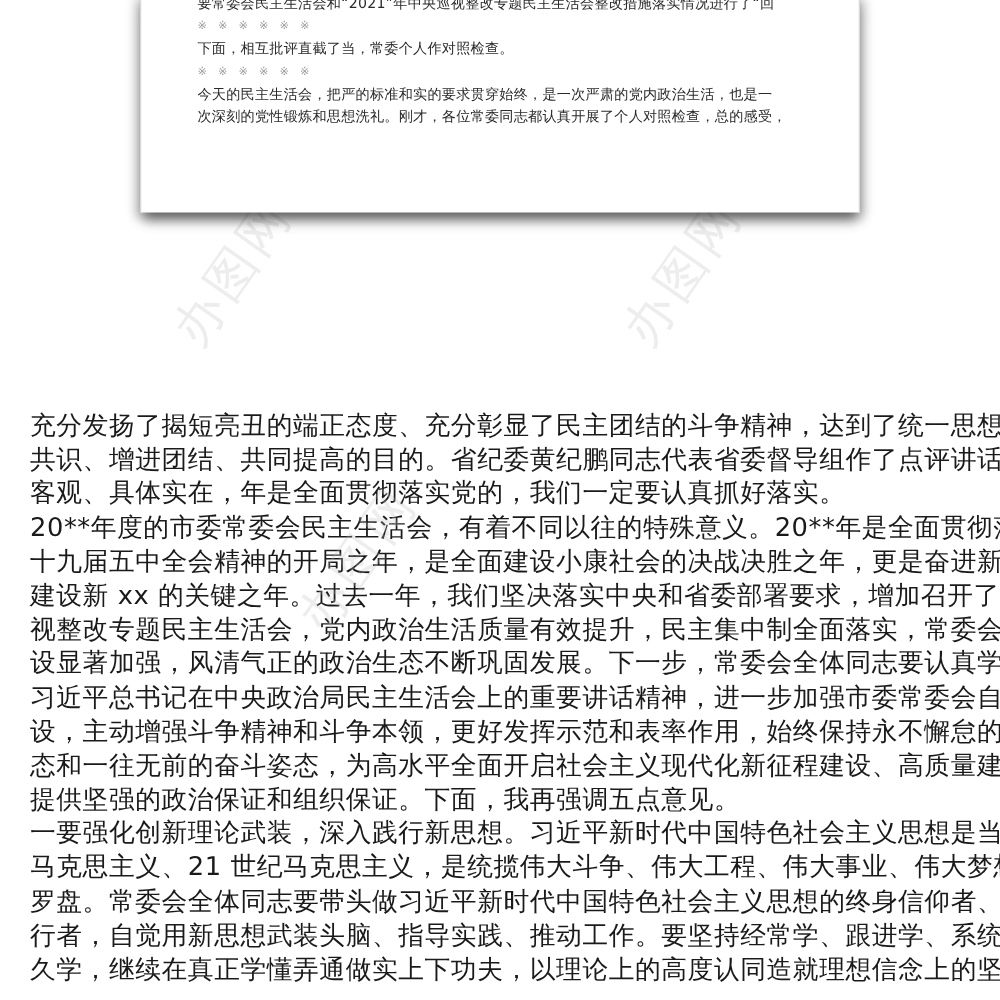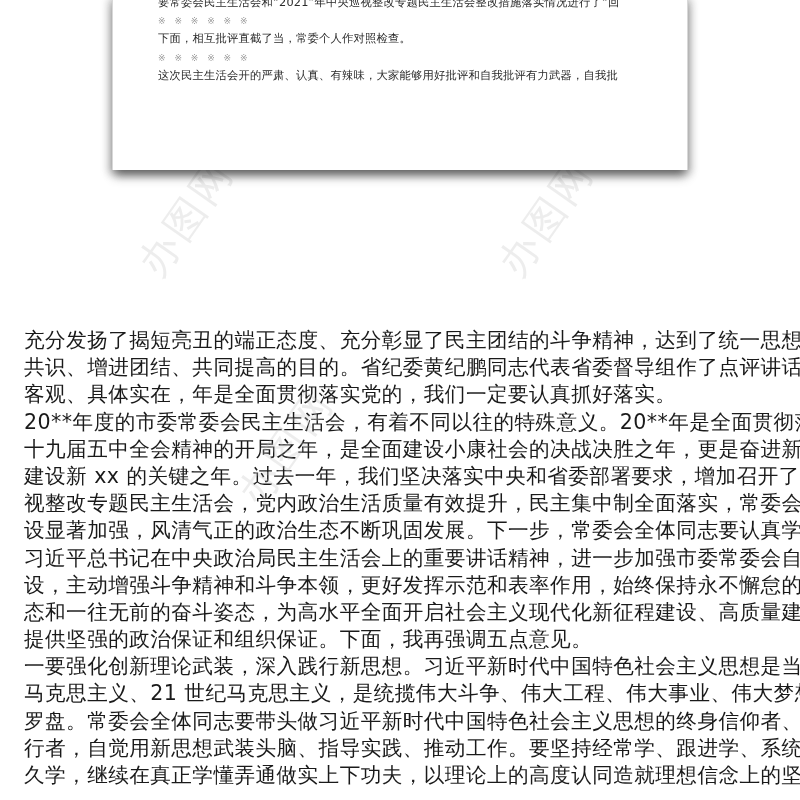--- a/index.html
+++ b/index.html
@@ -89,21 +89,22 @@
 
   <div class="watermark wm1">办图网</div>
   <div class="watermark wm2">办图网</div>
 
   <div class="preview-card">
     <div class="preview-text">
       <span class="preview-line">要常委会民主生活会和“2021”年中央巡视整改专题民主生活会整改措施落实情况进行了“回</span>
       <span class="preview-line preview-sep">※ ※ ※ ※ ※ ※</span>
       <span class="preview-line">下面，相互批评直截了当，常委个人作对照检查。</span>
       <span class="preview-line preview-sep">※ ※ ※ ※ ※ ※</span>
-      <span class="preview-line">这次民主生活会开的严肃、认真、有辣味，大家能够用好批评和自我批评有力武器，自我批</span>
+      <span class="preview-line">今天的民主生活会，把严的标准和实的要求贯穿始终，是一次严肃的党内政治生活，也是一</span>
+      <span class="preview-line">次深刻的党性锻炼和思想洗礼。刚才，各位常委同志都认真开展了个人对照检查，总的感受，</span>
     </div>
   </div>
 
   <div class="body-text">
     <span class="body-line">充分发扬了揭短亮丑的端正态度、充分彰显了民主团结的斗争精神，达到了统一思想、凝聚</span>
     <span class="body-line">共识、增进团结、共同提高的目的。省纪委黄纪鹏同志代表省委督导组作了点评讲话，精准</span>
     <span class="body-line">客观、具体实在，年是全面贯彻落实党的，我们一定要认真抓好落实。</span>
     <span class="body-line">20**年度的市委常委会民主生活会，有着不同以往的特殊意义。20**年是全面贯彻落实党的</span>
     <span class="body-line">十九届五中全会精神的开局之年，是全面建设小康社会的决战决胜之年，更是奋进新时代、</span>
     <span class="body-line">建设新 xx 的关键之年。过去一年，我们坚决落实中央和省委部署要求，增加召开了中央巡</span>

